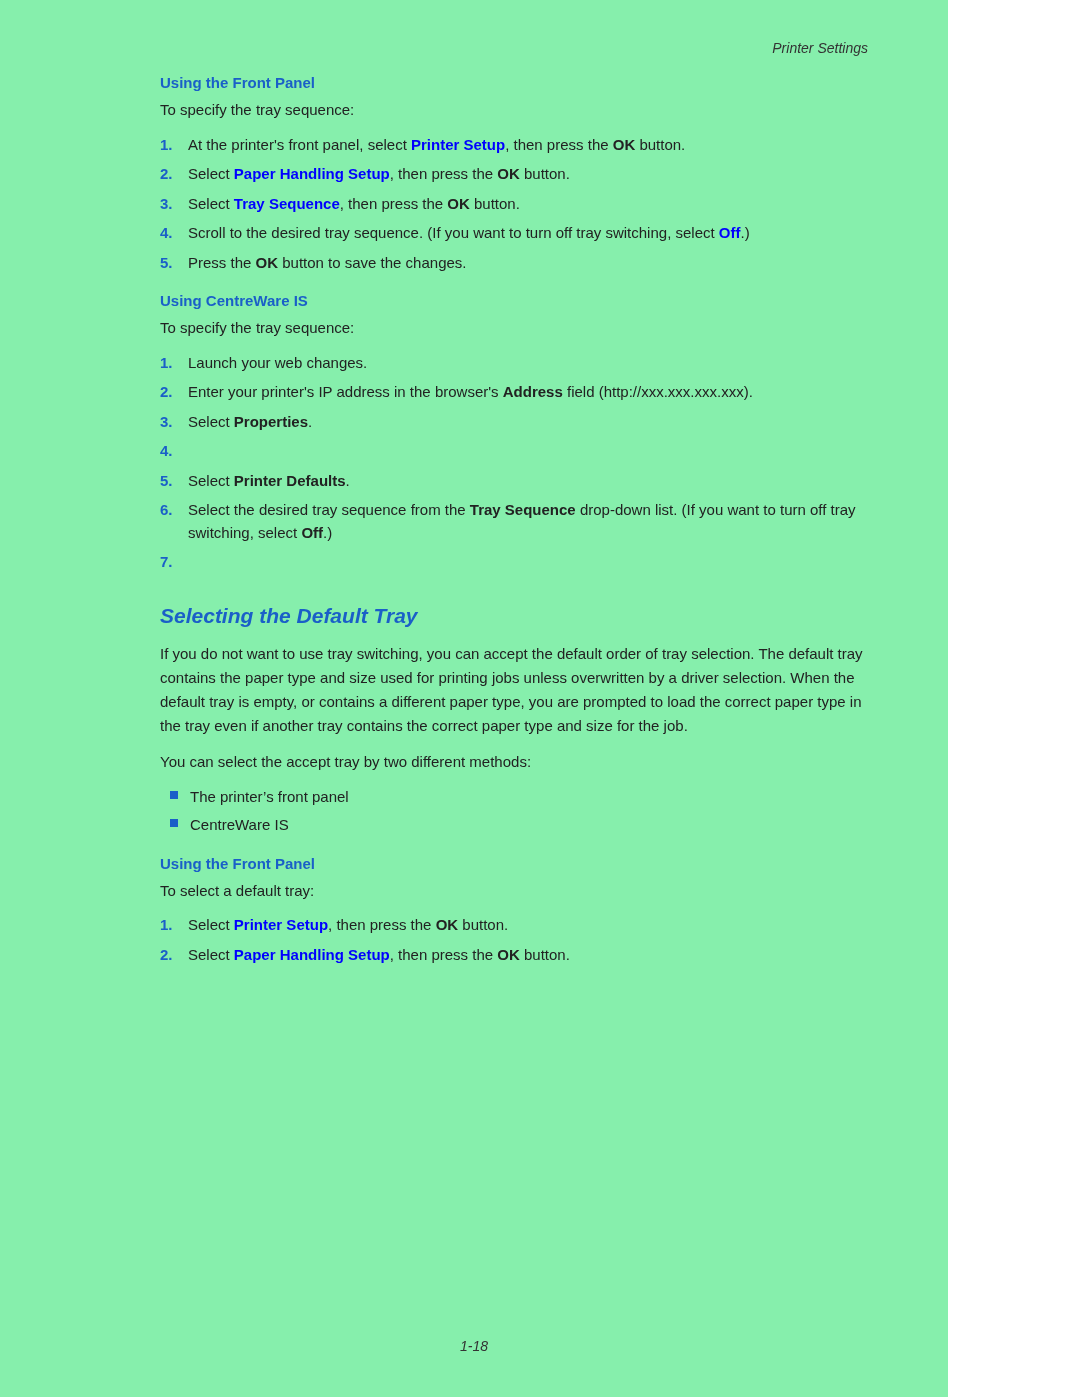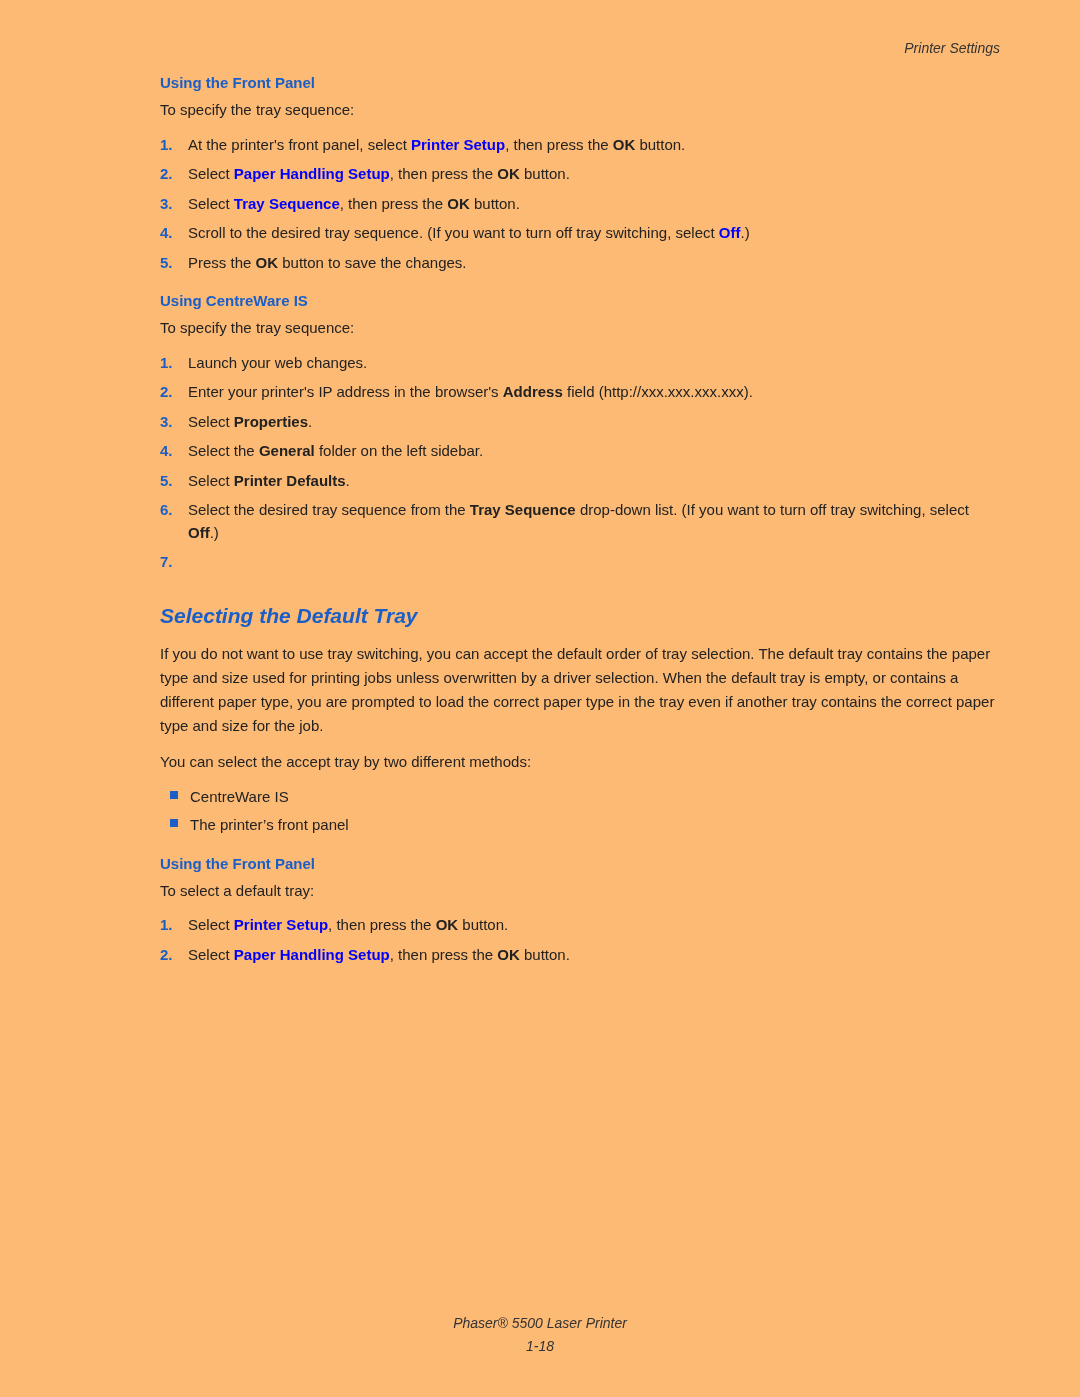--- a/index.html
+++ b/index.html
@@ -12,23 +12,23 @@
       background: #ffffff;
       font-family: Arial, Helvetica, sans-serif;
       font-size: 15px;
       color: #222222;
       width: 1080px;
       min-height: 1397px;
       position: relative;
     }
 
     .page-container {
-      width: 1080px;
+      width: 948px;
       min-height: 1397px;
-      background: #fdba74;
+      background: #86efac;
       padding: 40px 80px 64px 160px;
       position: relative;
     }
 
     .header-right {
       text-align: right;
       font-style: italic;
       font-size: 14px;
       color: #333;
       margin-bottom: 18px;
@@ -189,21 +189,20 @@
         <span>Enter your printer's IP address in the browser's <span class="bold">Address</span> field (http://xxx.xxx.xxx.xxx).</span>
       </li>
 
       <li>
         <span class="num-label">3.</span>
         <span>Select <span class="bold">Properties</span>.</span>
       </li>
 
       <li>
         <span class="num-label">4.</span>
-        <span>Select the <span class="bold">General</span> folder on the left sidebar.</span>
       </li>
 
       <li>
         <span class="num-label">5.</span>
         <span>Select <span class="bold">Printer Defaults</span>.</span>
       </li>
 
       <li>
         <span class="num-label">6.</span>
         <span>Select the desired tray sequence from the <span class="bold">Tray Sequence</span> drop-down list. (If you want to turn off tray switching, select <span class="bold">Off</span>.)</span>
@@ -215,25 +214,25 @@
     </ol>
   </div>
 
   <div>
     <div class="section-title-large">Selecting the Default Tray</div>
     <p class="body-paragraph">If you do not want to use tray switching, you can accept the default order of tray selection. The default tray contains the paper type and size used for printing jobs unless overwritten by a driver selection. When the default tray is empty, or contains a different paper type, you are prompted to load the correct paper type in the tray even if another tray contains the correct paper type and size for the job.</p>
     <p class="body-paragraph">You can select the accept tray by two different methods:</p>
     <ul class="bullet-list">
       <li>
         <span class="bullet-square"></span>
+        <span>The printer’s front panel</span>
+      </li>
+      <li>
+        <span class="bullet-square"></span>
         <span>CentreWare IS</span>
-      </li>
-      <li>
-        <span class="bullet-square"></span>
-        <span>The printer’s front panel</span>
       </li>
     </ul>
   </div>
 
   <div>
     <div class="section-heading-blue">Using the Front Panel</div>
     <p class="intro-text">To select a default tray:</p>
     <ol class="numbered-list">
 
       <li>
@@ -242,17 +241,16 @@
       </li>
 
       <li>
         <span class="num-label">2.</span>
         <span>Select <span class="blue-bold">Paper Handling Setup</span>, then press the <span class="bold">OK</span> button.</span>
       </li>
     </ol>
   </div>
 
   <div class="footer-center">
-    <div>Phaser® 5500 Laser Printer</div>
     <div>1-18</div>
   </div>
 
 </div>
 
 </body></html>

